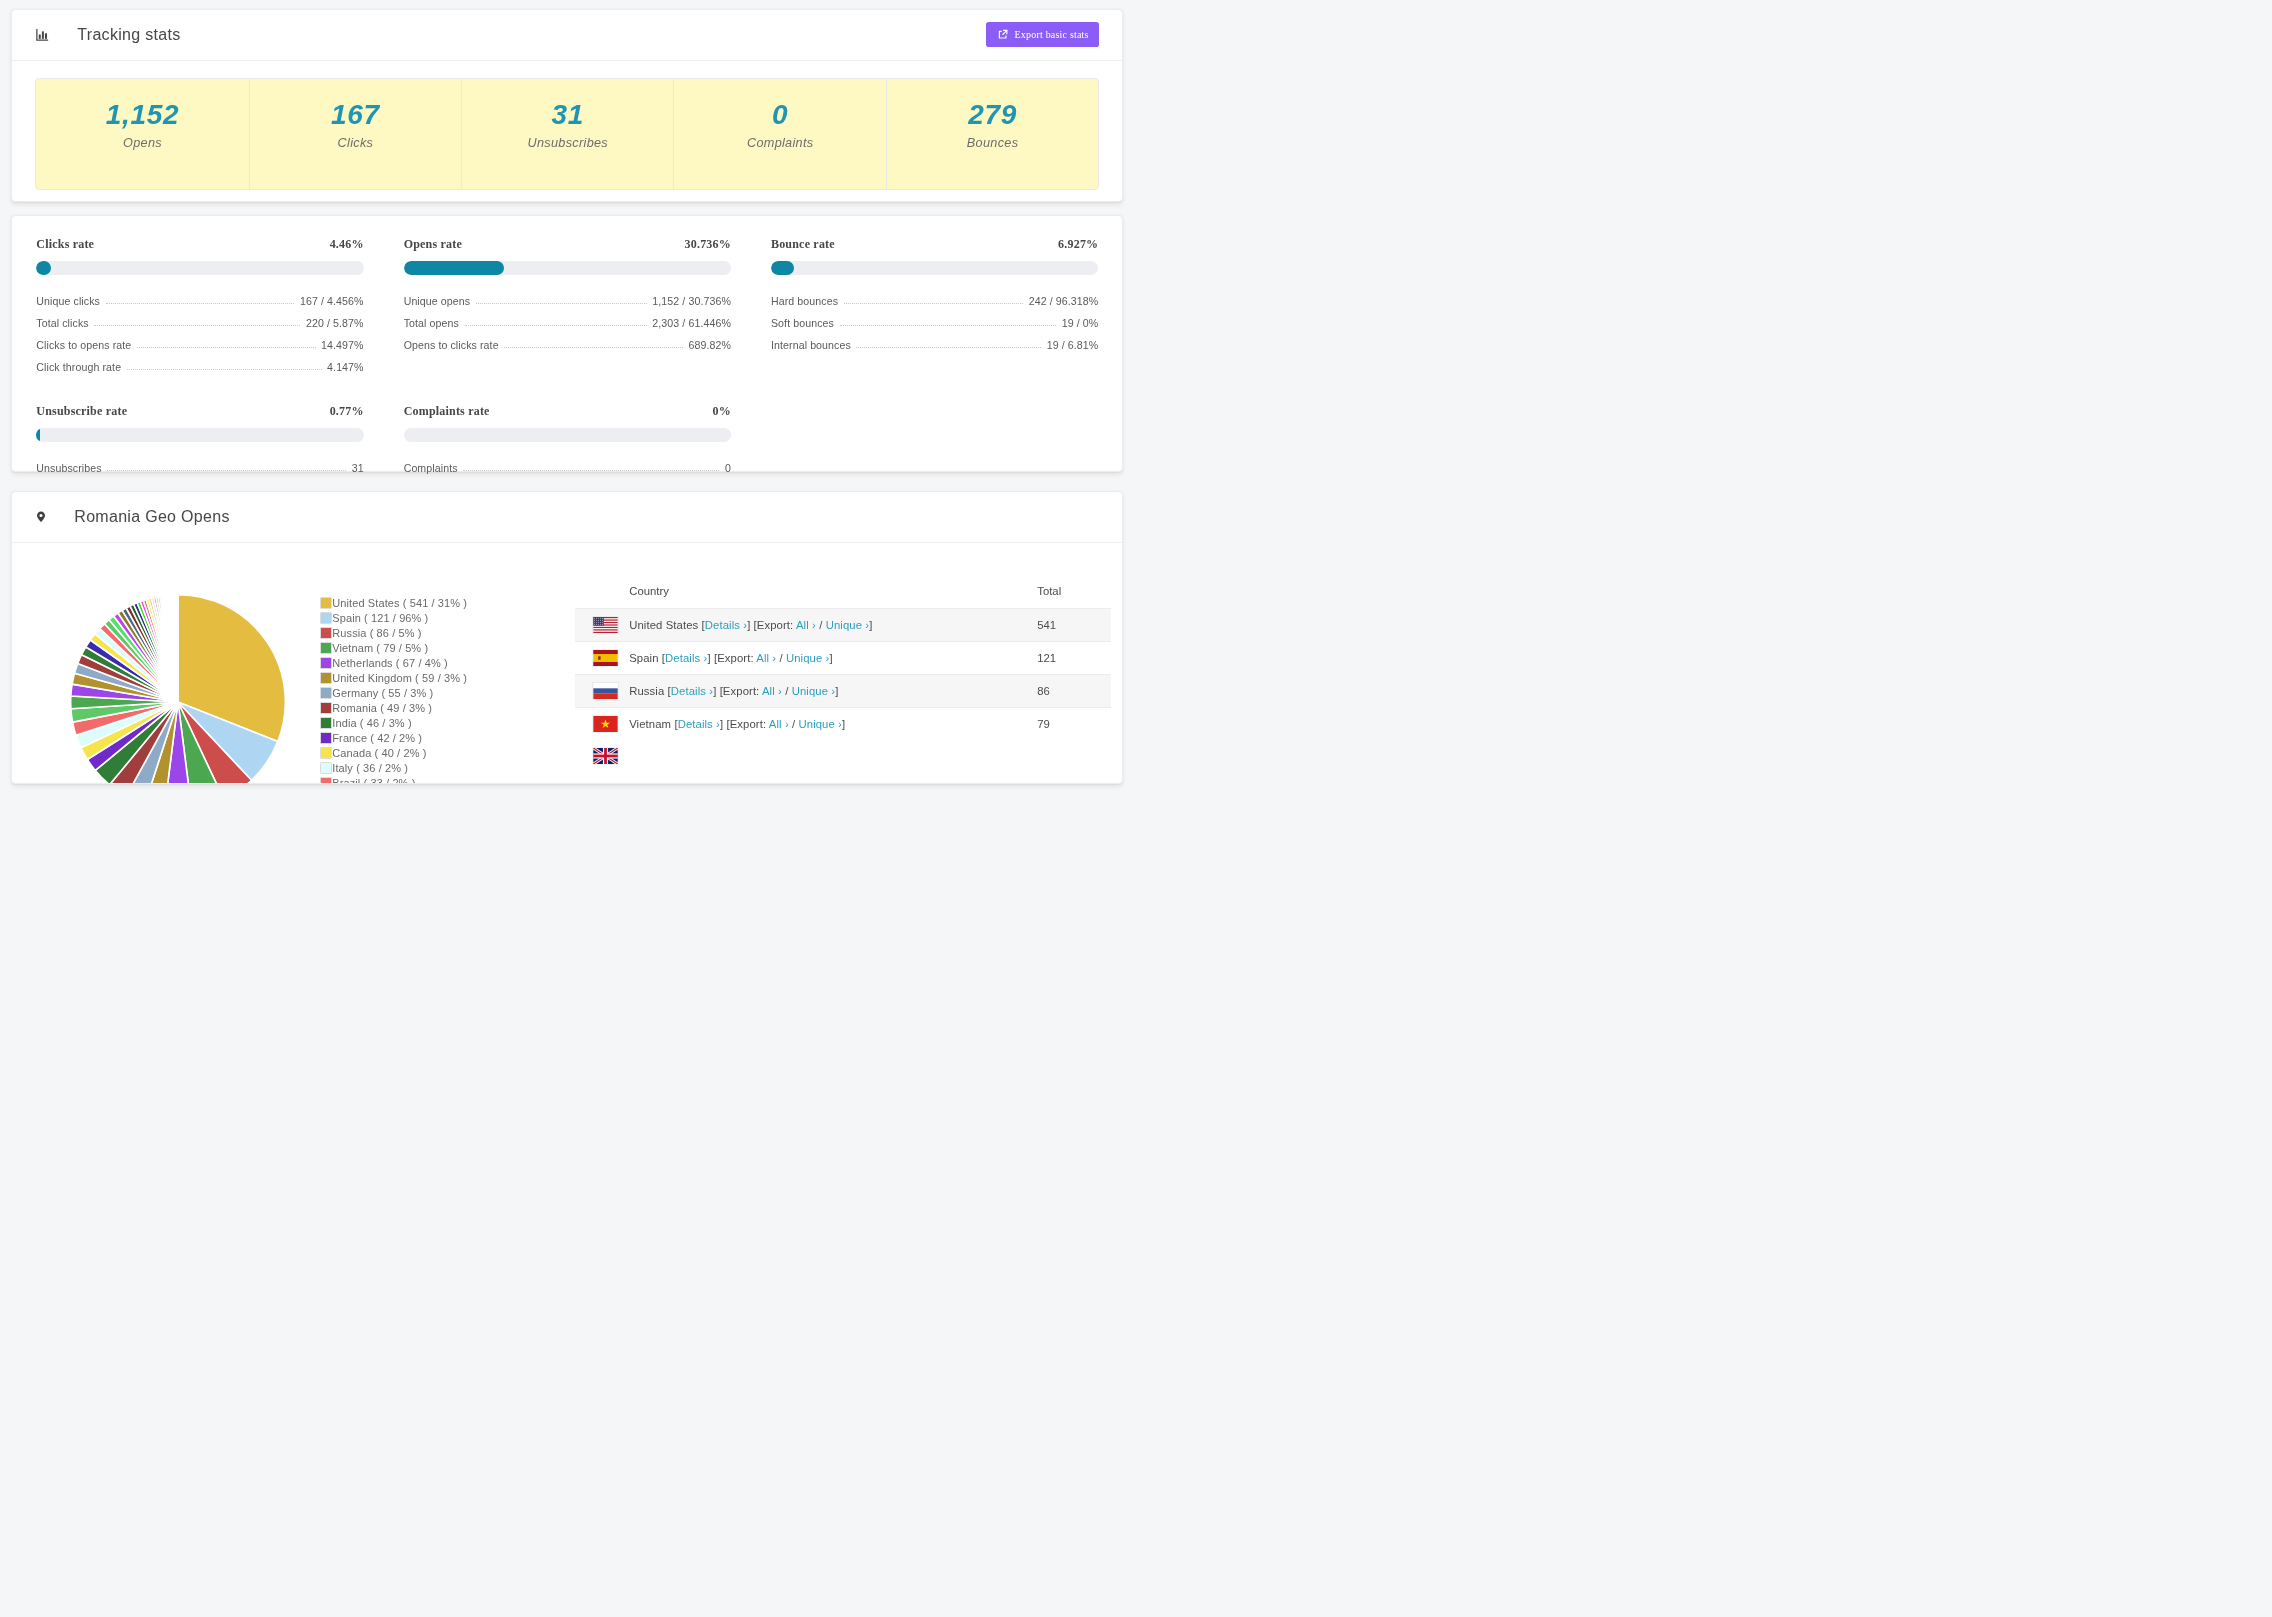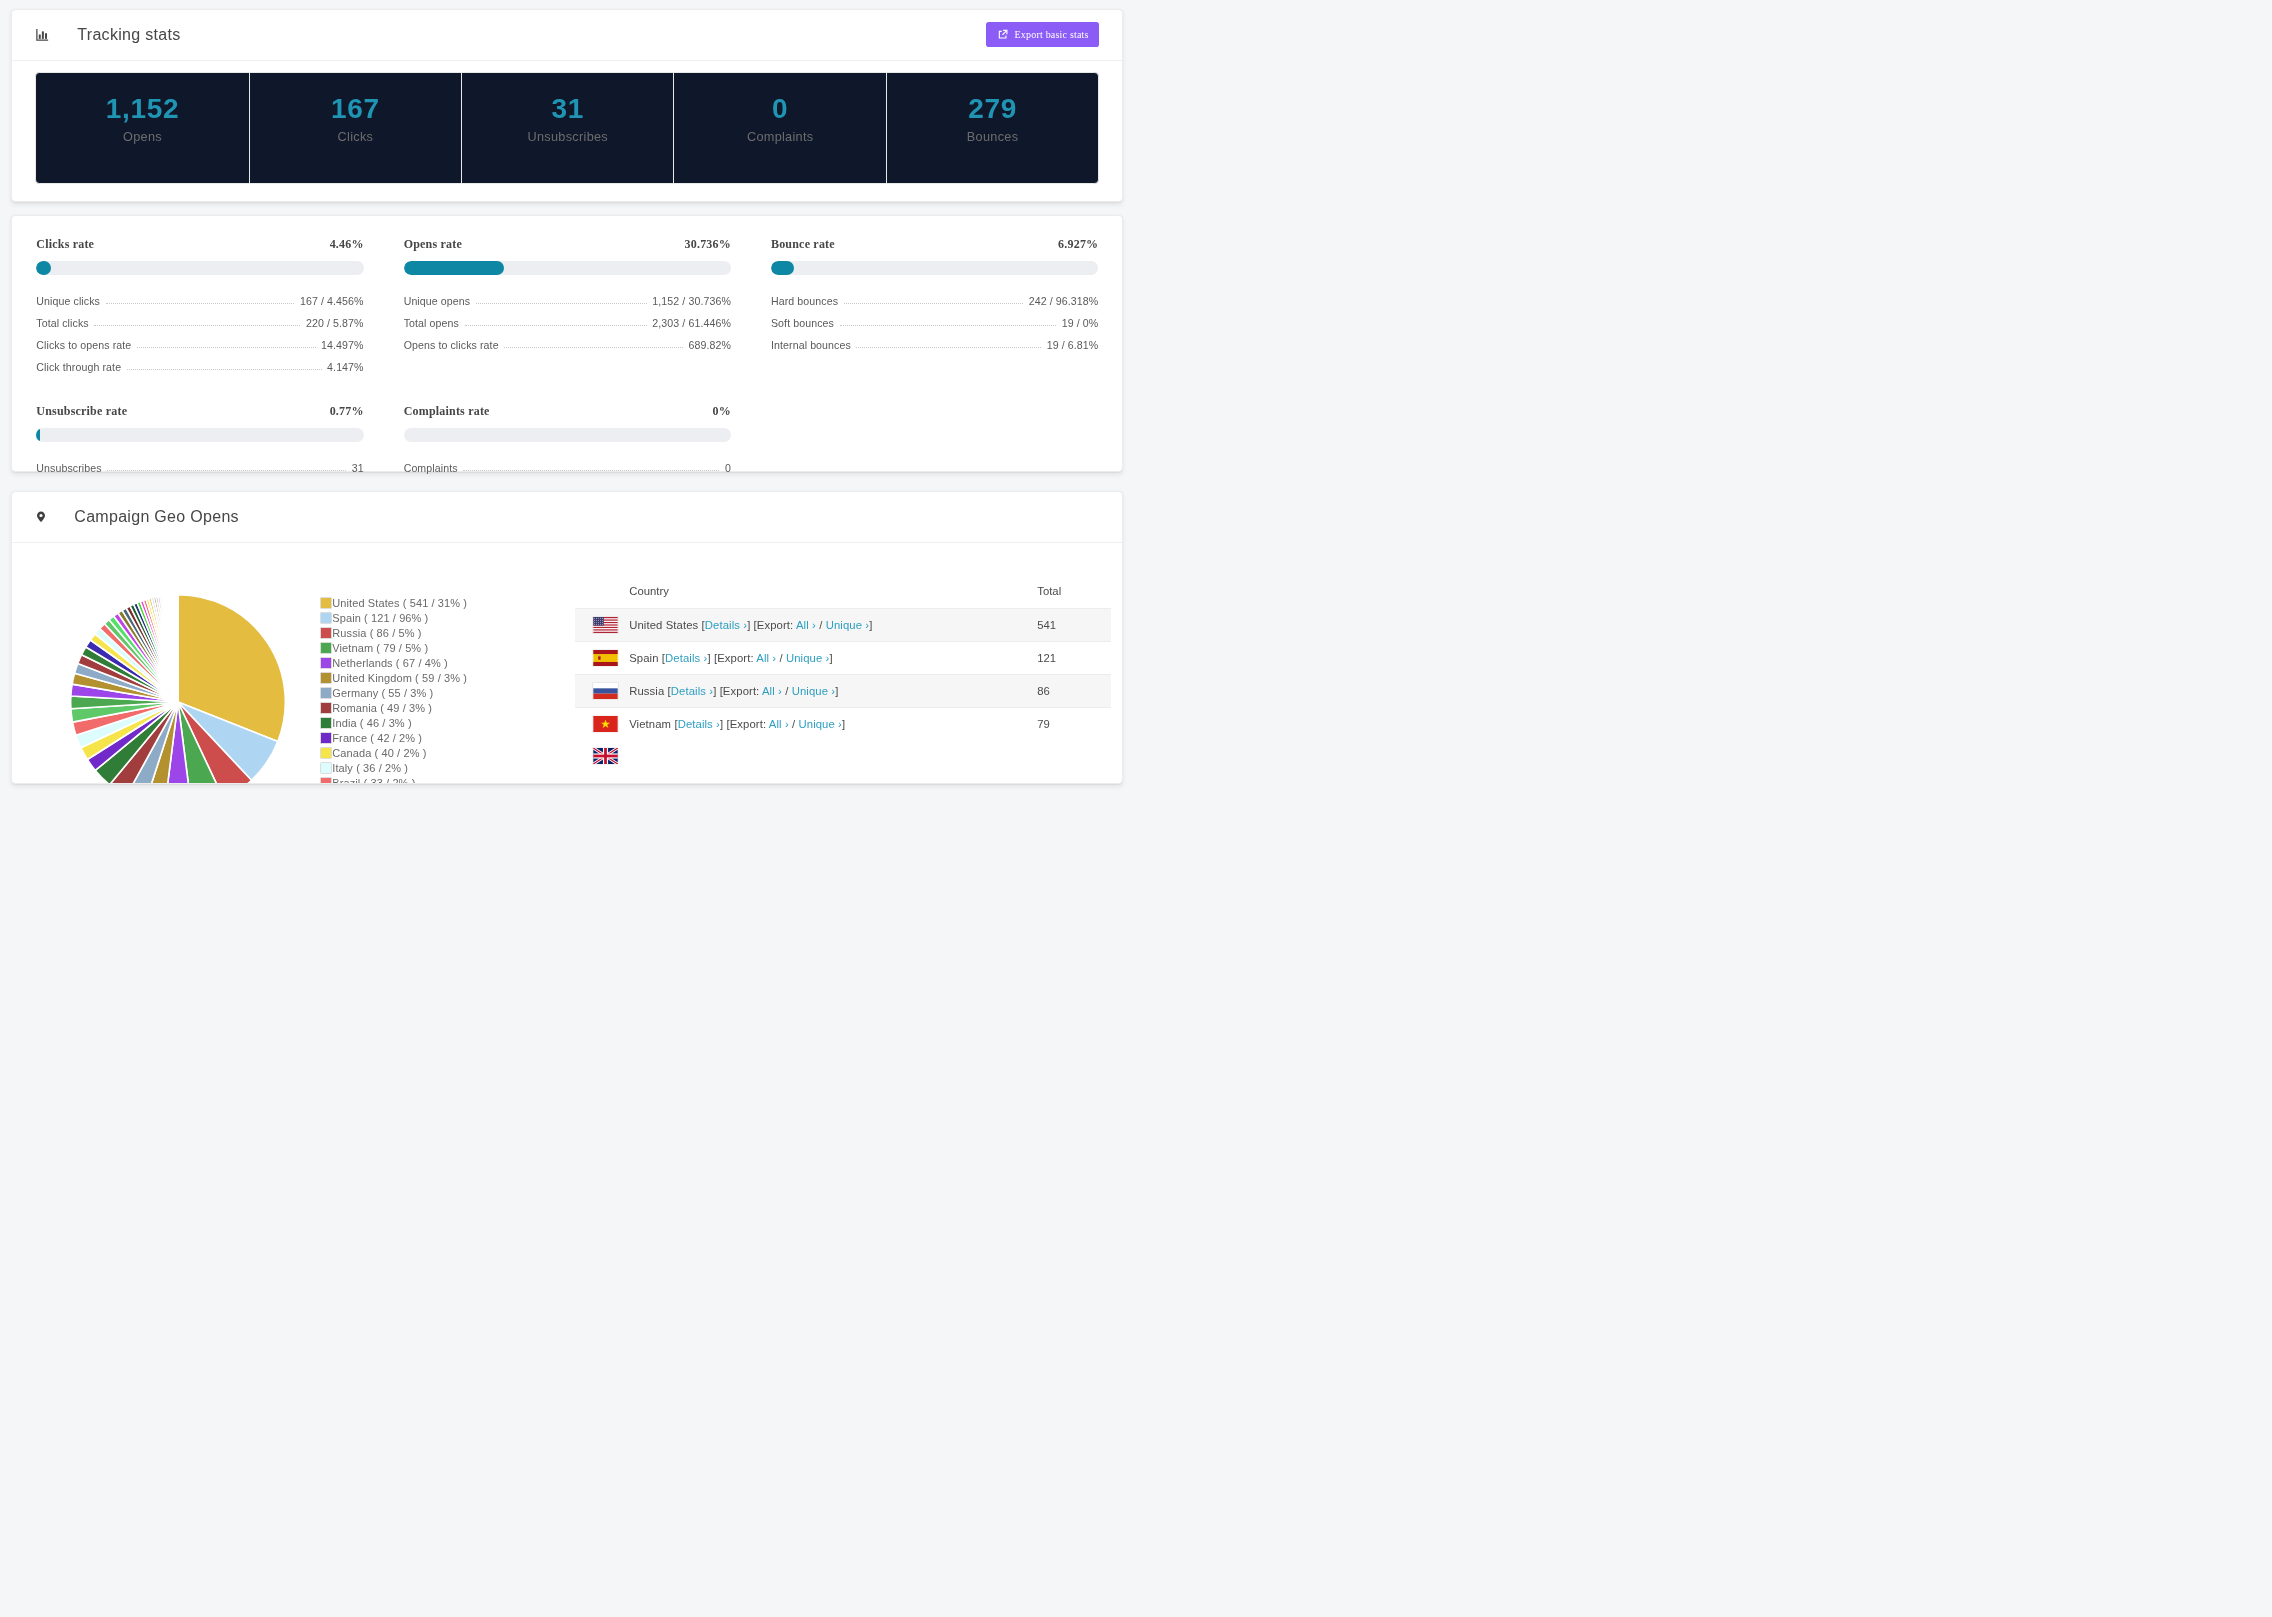--- a/index.html
+++ b/index.html
@@ -29,22 +29,22 @@
   .panel-title svg{flex:none;}
   
   .export-btn{
     margin-left:auto;display:flex;align-items:center;gap:6.4px;
     background:#8b5cf6;color:#fff;border:none;border-radius:2.8px;
     font-family:Liberation Serif, serif;font-size:10px;letter-spacing:0.2px;
     padding:6.4px 10.6px;cursor:pointer;
   }
   
   .cards{
-    margin:11px 23px 0;display:grid;grid-template-columns:repeat(5,1fr);
-    border:0.7px solid #e9e9e9;border-radius:4.2px;overflow:hidden;background:#0f172a;
+    margin:17px 23px 0;display:grid;grid-template-columns:repeat(5,1fr);
+    border:0.7px solid #e9e9e9;border-radius:4.2px;overflow:hidden;background:#fef9c3;font-style:italic;
   }
   .card{text-align:center;padding:21px 0 39px;border-left:0.7px solid #e9e9e9;}
   .card:first-child{border-left:none;}
   .card-value{font-size:28px;font-weight:700;color:#2095b3;letter-spacing:0.7px;line-height:1.1;}
   .card-label{font-size:12.7px;color:#6d6d6d;margin-top:5.6px;letter-spacing:0.3px;}
   
   .rates{
     padding:21px 24px 0;display:grid;grid-template-columns:repeat(3,1fr);
     column-gap:40px;row-gap:25.4px;
   }
@@ -243,21 +243,21 @@
       </div>
     </div>
 </div>
 
 <div class="panel" id="panel-geo">
   <div class="panel-header">
     <div class="panel-title">
       <svg width="12" height="15.5" viewBox="0 0 24 24">
         <path d="M12 1.5C7.6 1.5 4 5.1 4 9.5c0 5.6 8 13 8 13s8-7.4 8-13c0-4.4-3.6-8-8-8zm0 11.2a3.2 3.2 0 1 1 0-6.4 3.2 3.2 0 0 1 0 6.4z" fill="#3f3f3f"></path>
       </svg>
-      <span>Campaign Geo Opens</span>
+      <span>Romania Geo Opens</span>
     </div>
   </div>
   <div class="geo-body">
     <svg id="pie-svg" width="226" height="226" viewBox="-160 -160 320 320">
         <path d="M0,0 L0.00,-152.00 A152,152 0 0 1 141.33,55.95 Z" fill="#e3bc40" stroke="#ffffff" stroke-width="2.3" stroke-linejoin="round"></path>
         <path d="M0,0 L141.33,55.95 A152,152 0 0 1 104.05,110.80 Z" fill="#aed6f3" stroke="#ffffff" stroke-width="2.3" stroke-linejoin="round"></path>
         <path d="M0,0 L104.05,110.80 A152,152 0 0 1 64.72,137.53 Z" fill="#cd4c4c" stroke="#ffffff" stroke-width="2.3" stroke-linejoin="round"></path>
         <path d="M0,0 L64.72,137.53 A152,152 0 0 1 19.05,150.80 Z" fill="#4ba750" stroke="#ffffff" stroke-width="2.3" stroke-linejoin="round"></path>
         <path d="M0,0 L19.05,150.80 A152,152 0 0 1 -19.05,150.80 Z" fill="#9c45e9" stroke="#ffffff" stroke-width="2.3" stroke-linejoin="round"></path>
         <path d="M0,0 L-19.05,150.80 A152,152 0 0 1 -46.97,144.56 Z" fill="#b3912f" stroke="#ffffff" stroke-width="2.3" stroke-linejoin="round"></path>

